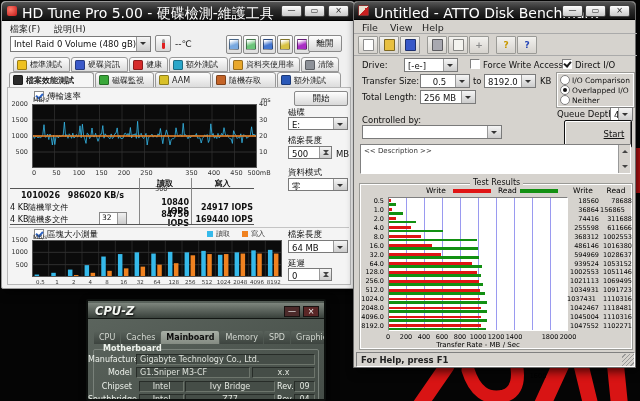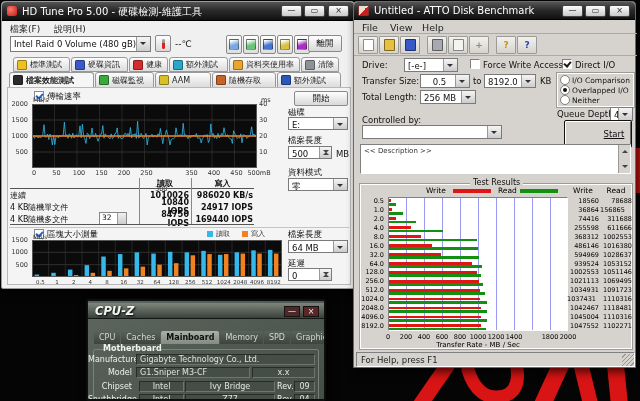--- a/index.html
+++ b/index.html
@@ -3,21 +3,21 @@
 <meta charset="utf-8">
 <style>
   html,body{margin:0;padding:0;background:#000;}
   #screen{position:relative;width:640px;height:401px;overflow:hidden;background:#050505;
           font-family:"DejaVu Sans",sans-serif;-webkit-font-smoothing:none;}
   .abs{position:absolute;box-sizing:border-box;}
   .win{position:absolute;box-sizing:border-box;box-shadow:3px 4px 10px rgba(0,0,0,.65);}
   .tbar{position:absolute;left:0;top:0;right:0;height:18px;
         background:linear-gradient(#555 0%,#2b2b2b 45%,#101010 100%);
         border-bottom:1px solid #000;border-radius:4px 4px 0 0;color:#fff;}
-  .tbar .ttl{position:absolute;left:20px;top:3px;font-size:10px;white-space:nowrap;}
+  .tbar .ttl{position:absolute;left:20px;top:3px;font-size:14px;white-space:nowrap;}
   .wbtn{position:absolute;top:3px;width:21px;height:12px;border:1px solid #444;border-radius:2px;
         background:linear-gradient(#fdfdfd,#c9c9c9);color:#222;font-size:8px;line-height:10px;
         text-align:center;box-sizing:border-box;}
   .menu{position:absolute;font-size:9px;color:#222;}
   .pbtn{position:absolute;display:flex;align-items:center;justify-content:center;
         background:linear-gradient(#fefefe,#d8d8d8);border:1px solid #8a8a8a;border-radius:2px;
         font-size:8.5px;color:#111;box-sizing:border-box;}
   .dd{position:absolute;background:#fff;border:1px solid #7a7a7a;font-size:8.5px;box-sizing:border-box;}
   .dd .v{position:absolute;left:3px;top:1.5px;right:14px;white-space:nowrap;overflow:hidden;color:#111;}
   .dd .b{position:absolute;right:0;top:0;bottom:0;width:13px;
@@ -230,21 +230,20 @@
         <div class="tick6" style="position: absolute; left: 213px; width: 28px; text-align: center; top: 0px;">500mB</div>
       </div>
 
   <div class="abs" id="ht-table" style="left:8px;top:176px;width:244px;height:46px;">
         <div class="htr" style="height: 10px; border-bottom: 1px solid rgb(85, 85, 85);">
           <div style="width: 129px;"></div>
           <div style="width: 52px; text-align: center; font-weight: bold;">讀取</div>
           <div style="width: 63px; text-align: center; font-weight: bold;">寫入</div>
         </div>
         <div class="htr" style="height: 12px; align-items: center;">
-          <div style="width: 129px; position: relative; white-space: nowrap;">連續</div>
           <div style="width: 52px; text-align: right; font-weight: bold; padding-right: 2px; box-sizing: border-box;">1010026</div>
           <div style="width: 63px; text-align: right; font-weight: bold; padding-right: 1px; box-sizing: border-box;">986020 KB/s</div>
         </div>
         <div class="htr" style="height: 12px; align-items: center;">
           <div style="width: 129px; position: relative; white-space: nowrap;">4 KB隨機單文件</div>
           <div style="width: 52px; text-align: right; font-weight: bold; padding-right: 2px; box-sizing: border-box;">10840 IOPS</div>
           <div style="width: 63px; text-align: right; font-weight: bold; padding-right: 1px; box-sizing: border-box;">24917 IOPS</div>
         </div>
         <div class="htr" style="height: 12px; align-items: center;">
           <div style="width: 129px; position: relative; white-space: nowrap;">4 KB隨機多文件<span style="position: absolute; left: 89px; top: -2px; width: 24px; height: 11px; background: rgb(255, 255, 255); border: 1px solid rgb(136, 136, 136); font-size: 7.5px; padding-left: 2px;">32<span style="position: absolute; right: 0px; top: 0px; bottom: 0px; width: 8px; background: linear-gradient(rgb(240, 240, 240), rgb(204, 204, 204)); border-left: 1px solid rgb(153, 153, 153);"></span></span></div>
@@ -583,21 +582,21 @@
         <div class="t65" style="position: absolute; left: 78px; width: 24px; text-align: center; top: 0px;">1000</div>
         <div class="t65" style="position: absolute; left: 96px; width: 24px; text-align: center; top: 0px;">1200</div>
         <div class="t65" style="position: absolute; left: 114px; width: 24px; text-align: center; top: 0px;">1400</div>
         <div class="t65" style="position: absolute; left: 132px; width: 36px; text-align: center; top: 0px; margin-top: 39px;">1600</div>
         <div class="t65" style="position: absolute; left: 150px; width: 24px; text-align: center; top: 0px;">1800</div>
         <div class="t65" style="position: absolute; left: 168px; width: 24px; text-align: center; top: 0px;">2000</div>
       </div>
   <span class="t65" style="left:34px;top:339px;width:180px;text-align:center;font-size:7px;">Transfer Rate - MB / Sec</span>
 
   <div class="abs" style="left:2px;top:350px;width:279px;height:15px;border:1px solid;border-color:#808080 #fff #fff #808080;background:#d6d3ce;">
-    <span style="position:absolute;left:4px;top:2px;font-size:8.5px;color:#222;">For Help, press F1</span>
+    <span style="position:absolute;left:4px;top:2px;font-size:8.5px;color:#222;font-weight:bold;">For Help, press F1</span>
     <span style="position:absolute;right:0;bottom:0;width:12px;height:12px;background:repeating-linear-gradient(135deg,transparent 0 2px,#999 2px 3px);"></span>
   </div>
 </div>
 
 <div class="win" id="cpuz">
   <div class="abs" style="left:0;top:2px;width:236px;height:16px;background:linear-gradient(#7d857d,#39413b);border-bottom:1px solid #141815;">
     <span style="position:absolute;left:7px;top:1px;font-size:11.5px;font-weight:bold;font-style:italic;color:#f2f5f0;text-shadow:1px 1px 2px #000;">CPU-Z</span>
     <span class="abs" style="right:24px;top:3px;width:16px;height:11px;background:#4c2a2a;border:1px solid #181211;color:#eee;font-size:8px;line-height:9px;text-align:center;">—</span>
     <span class="abs" style="right:5px;top:3px;width:16px;height:11px;background:#5a2626;border:1px solid #181211;color:#eee;font-size:8px;line-height:9px;text-align:center;">×</span>
   </div>

